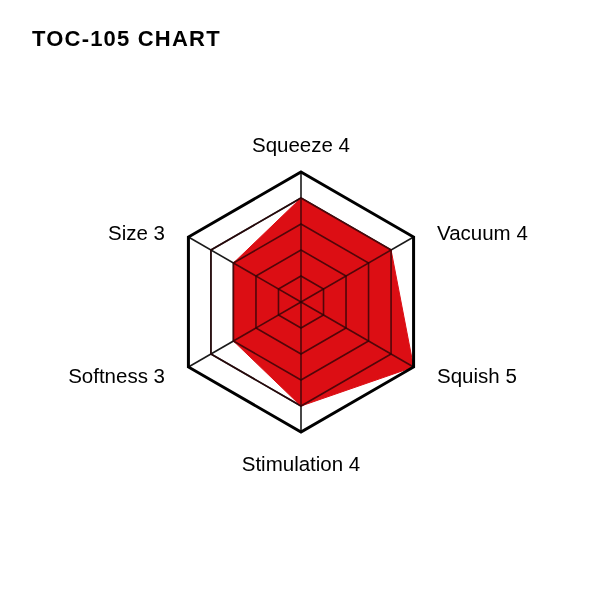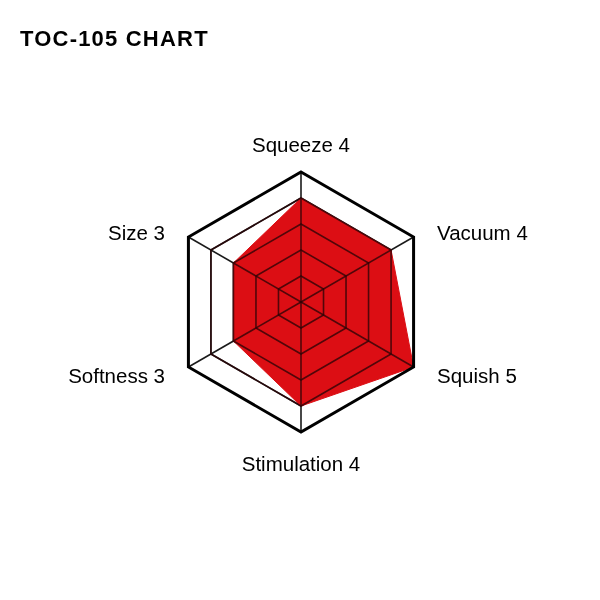--- a/index.html
+++ b/index.html
@@ -10,21 +10,21 @@
   body {
     width: 600px;
     height: 600px;
     position: relative;
     overflow: hidden;
     font-family: "Liberation Sans", sans-serif;
     color: #000000;
   }
   #chart-title {
     position: absolute;
-    left: 20px;
+    left: 32px;
     top: 26px;
     font-size: 22px;
     font-weight: bold;
     letter-spacing: 1.2px;
     color: #000000;
     white-space: nowrap;
   }
   #radar-chart {
     position: absolute;
     left: 0;

